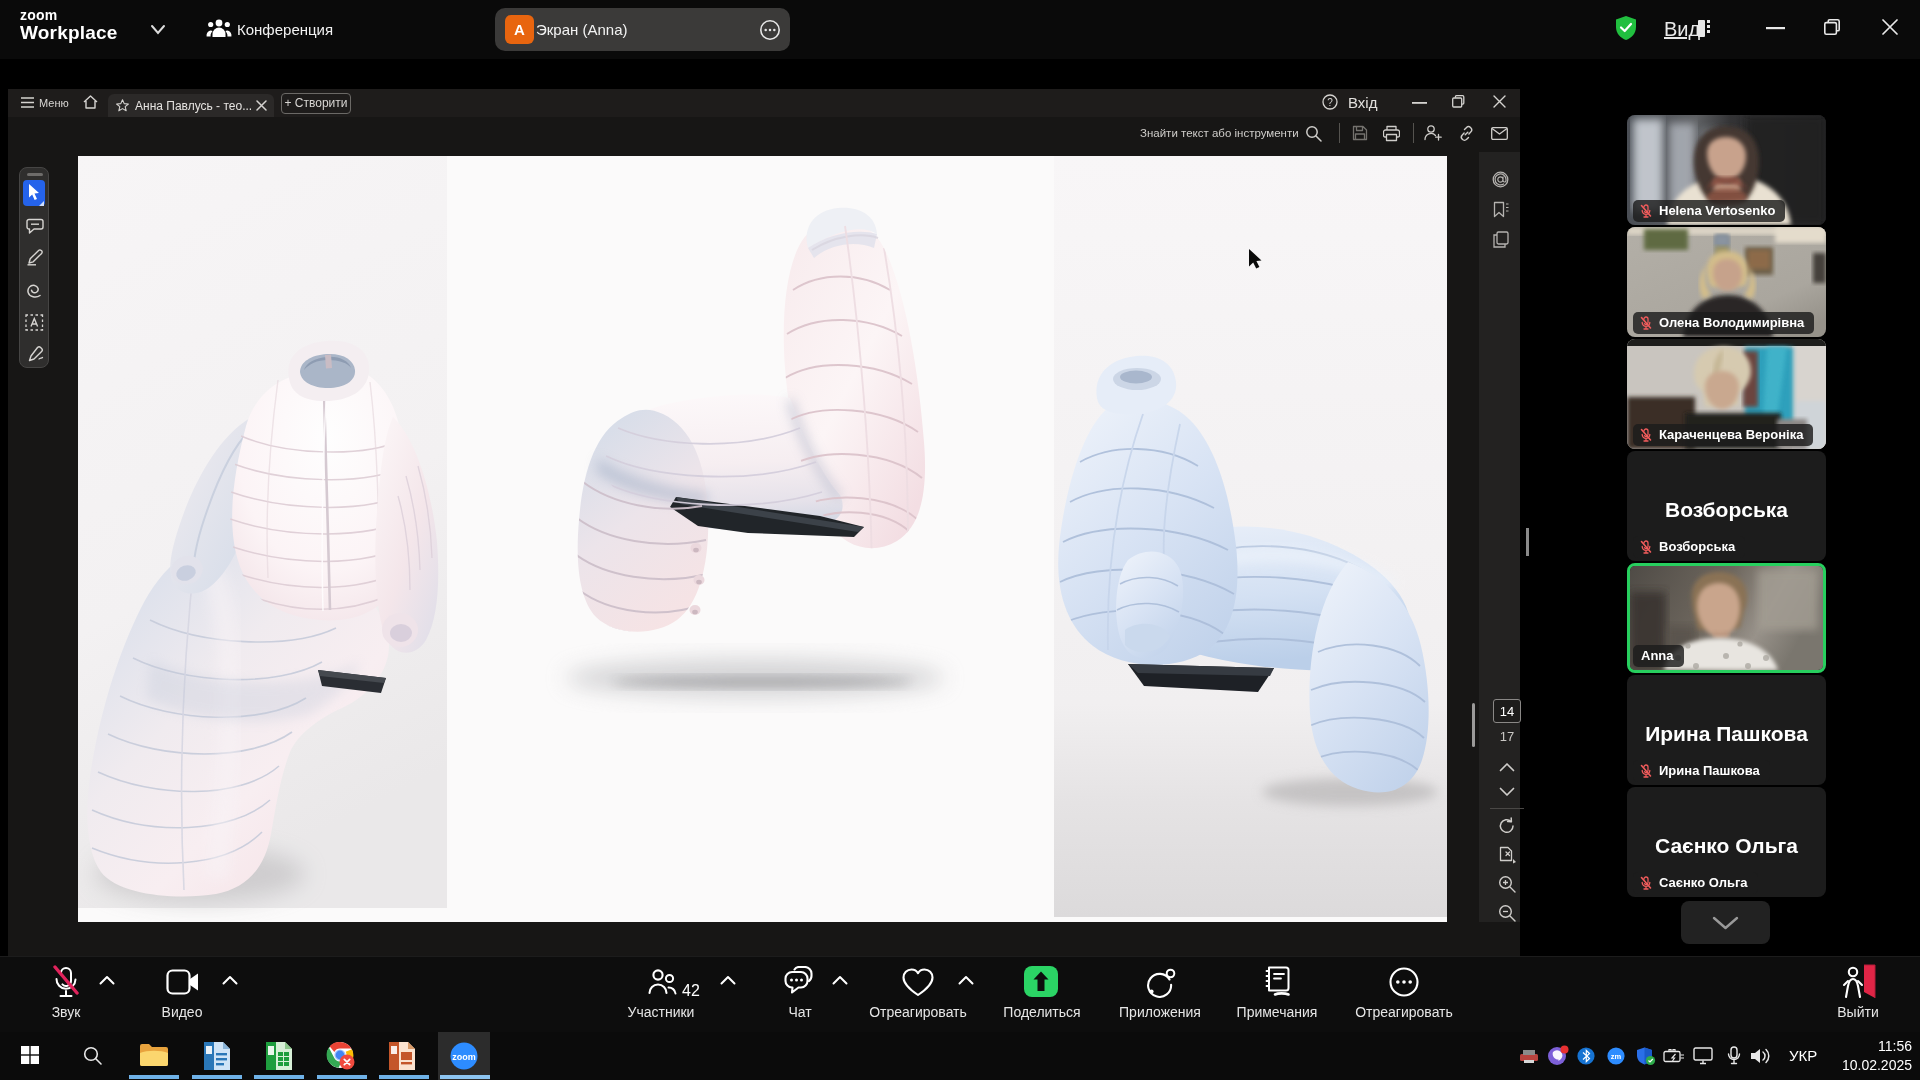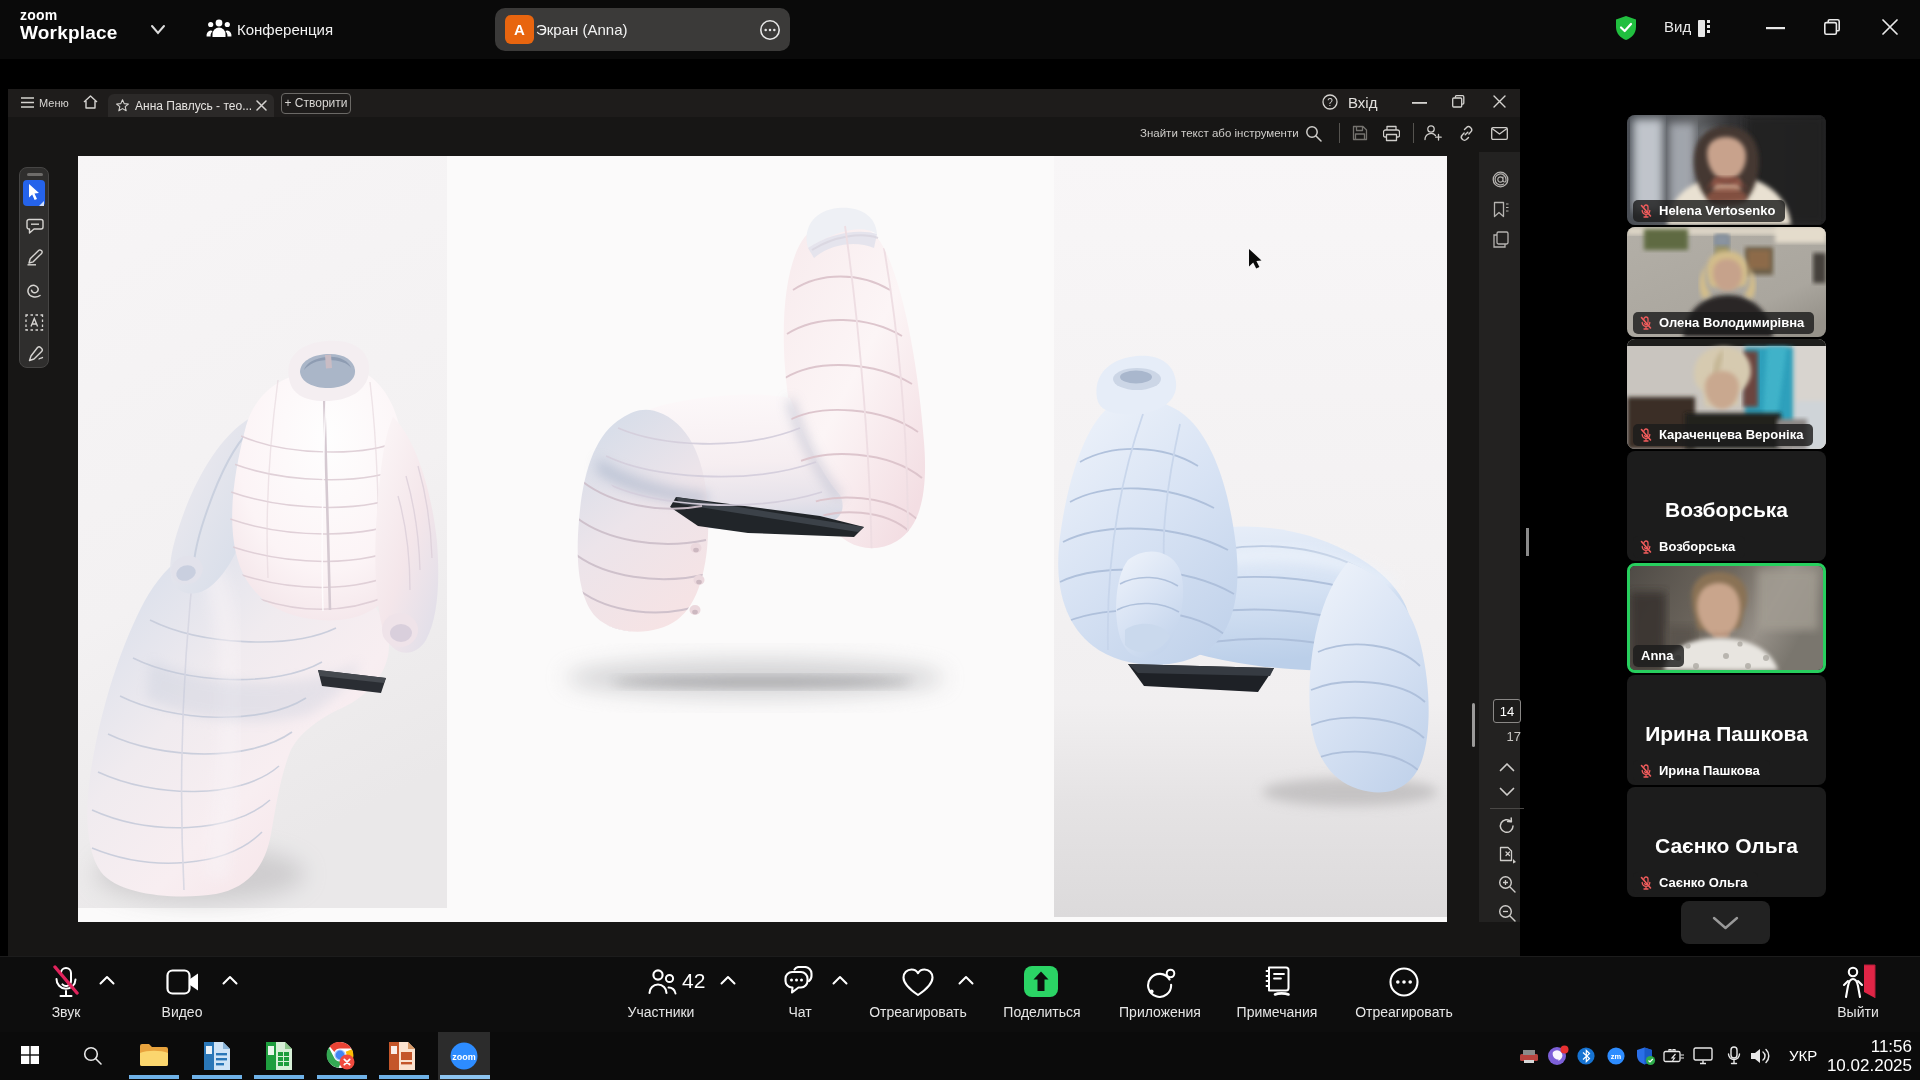--- a/index.html
+++ b/index.html
@@ -8,21 +8,21 @@
   #stage { position:relative; width:1920px; height:1080px; background:#000; }
 
   
   #topbar { left:0; top:0; width:1920px; height:59px; background:#0a0a0a; }
   .zlogo1 { left:20px; top:7px; color:#fff; font-size:14px; font-weight:bold; letter-spacing:.2px;}
   .zlogo2 { left:20px; top:22px; color:#fff; font-size:19px; font-weight:bold; letter-spacing:.2px;}
   .konf { left:237px; top:21px; color:#f2f2f2; font-size:15px; }
   #centerpill { left:495px; top:8px; width:295px; height:43px; background:#3b3a39; border-radius:10px; }
   #apill { left:10px; top:7px; width:29px; height:29px; background:#e8650f; border-radius:6px; color:#fff; font-size:15px; font-weight:bold; text-align:center; line-height:29px; }
   .ptext { left:41px; top:13px; color:#f2f2f2; font-size:15px; }
-  .vid { left:1664px; top:18px; color:#e8e8e8; font-size:15px; }
+  .vid { left:1664px; top:18px; color:#e8e8e8; font-size:20px;text-decoration:underline; }
 
   
   #pdfwin { left:8px; top:89px; width:1512px; height:867px; background:#171615; }
   #titlerow { left:0; top:0; width:1512px; height:28px; background:#1e1c1b; }
   #menurow { left:0; top:28px; width:1512px; height:35px; background:#2b2928; }
   .mtxt { color:#d8d6d3; font-size:11px; top:8px; }
   .menuitem { color:#dbd9d6; font-size:11.5px; top:11px; }
   #tab { left:100px; top:5px; width:166px; height:23px; background:#2b2928; border-radius:6px 6px 0 0; }
   .tabtxt { left:27px; top:5px; color:#e5e3e0; font-size:12px;text-align:center; }
   #createbtn { left:273px; top:4px; width:70px; height:21px; border:1px solid #6b6966; border-radius:4px; color:#d8d6d3; font-size:12px; text-align:center; line-height:19px; }
@@ -210,21 +210,21 @@
     <svg class="abs" style="left:1485px;top:112px" width="16" height="17" viewBox="0 0 16 17">
         <path d="M1.5 1.5 H10.5 V15.5 L6 11.5 L1.5 15.5 Z" stroke="#b5b3b0" stroke-width="1.3" fill="none" stroke-linejoin="round"></path>
         <path d="M13 3 H15.5 M13 6.5 H15.5 M13 10 H15.5" stroke="#b5b3b0" stroke-width="1.2"></path>
       </svg>
     <svg class="abs" style="left:1485px;top:142px" width="16" height="17" viewBox="0 0 16 17">
         <rect x="4" y="1" width="11" height="12" rx="1.4" stroke="#b5b3b0" stroke-width="1.3" fill="none"></rect>
         <path d="M4 4 H1 V16 H12 V13" stroke="#b5b3b0" stroke-width="1.3" fill="none"></path>
       </svg>
 
     <div class="abs" style="left:1485px;top:610px;width:28px;height:24px;border:1px solid #8a8886;border-radius:3px;color:#fff;font-size:13px;text-align:center;line-height:23px;background:#1d1c1b">14</div>
-    <div class="abs" style="left:1485px;top:640px;width:28px;height:18px;color:#c9c7c4;font-size:13px;text-align:right">17</div>
+    <div class="abs" style="left:1485px;top:640px;width:28px;height:18px;color:#c9c7c4;font-size:13px;text-align:center">17</div>
     <svg class="abs" style="left:1491px;top:673px" width="16" height="10" viewBox="0 0 16 10">
         <path d="M1.5 8.5 L8 2 L14.5 8.5" stroke="#cfcdca" stroke-width="1.7" fill="none" stroke-linecap="round" stroke-linejoin="round"></path>
       </svg>
     <svg class="abs" style="left:1491px;top:698px" width="16" height="10" viewBox="0 0 16 10">
         <path d="M1.5 1.5 L8 8 L14.5 1.5" stroke="#cfcdca" stroke-width="1.7" fill="none" stroke-linecap="round" stroke-linejoin="round"></path>
       </svg>
     <div class="abs" style="left:1482px;top:719px;width:34px;height:1px;background:#4a4846"></div>
     <svg class="abs" style="left:1490px;top:728px" width="18" height="18" viewBox="0 0 18 18">
         <path d="M15 9 a6.3 6.3 0 1 1 -2 -4.6" stroke="#cfcdca" stroke-width="1.5" fill="none" stroke-linecap="round"></path>
         <path d="M13.2 1 L13.4 4.8 L9.6 4.6" stroke="#cfcdca" stroke-width="1.5" fill="none" stroke-linecap="round" stroke-linejoin="round"></path>
@@ -747,21 +747,21 @@
         <path d="M1.5 8.5 L8 2 L14.5 8.5" stroke="#fff" stroke-width="2" fill="none" stroke-linecap="round" stroke-linejoin="round"></path>
       </svg>
     <div class="zlab abs" style="left:152px;width:60px">Видео</div>
 
     <svg class="abs" style="left:646px;top:9px" width="32" height="32" viewBox="0 0 32 32">
       <circle cx="12" cy="9" r="4.6" stroke="#fff" stroke-width="2.1" fill="none"></circle>
       <path d="M3.5 27 a8.5 8.5 0 0 1 17 0" stroke="#fff" stroke-width="2.1" fill="none" stroke-linecap="round"></path>
       <circle cx="23.5" cy="12.5" r="3.6" stroke="#fff" stroke-width="2" fill="none"></circle>
       <path d="M22.5 21.5 a6.8 6.8 0 0 1 7 6" stroke="#fff" stroke-width="2" fill="none" stroke-linecap="round"></path>
     </svg>
-    <div class="abs" style="left:682px;top:12px;color:#fff;font-size:21px">42</div>
+    <div class="abs" style="left:682px;top:25px;color:#fff;font-size:16px">42</div>
     <svg class="abs" style="left:720px;top:18px" width="16" height="10" viewBox="0 0 16 10">
         <path d="M1.5 8.5 L8 2 L14.5 8.5" stroke="#fff" stroke-width="2" fill="none" stroke-linecap="round" stroke-linejoin="round"></path>
       </svg>
     <div class="zlab abs" style="left:621px;width:80px">Участники</div>
 
     <svg class="abs" style="left:782px;top:9px" width="32" height="32" viewBox="0 0 32 32">
       <path d="M19 6 H10 a6.5 6.5 0 0 0 -6.5 6.5 V15 a6.5 6.5 0 0 0 6.5 6.5 h0.5 L10 26.5 l6.5 -5 H19 a6.5 6.5 0 0 0 6.5 -6.5 v-2.5 A6.5 6.5 0 0 0 19 6 Z" stroke="#fff" stroke-width="2.1" fill="none" stroke-linejoin="round"></path>
       <path d="M12.5 3.5 a5 5 0 0 1 4.5 -2.5 H23 a6.5 6.5 0 0 1 6.5 6.5 V10 a6.3 6.3 0 0 1 -2.6 5.1" stroke="#fff" stroke-width="2.1" fill="none" stroke-linecap="round"></path>
       <circle cx="9.5" cy="14" r="1.5" fill="#fff"></circle>
         <circle cx="14.5" cy="14" r="1.5" fill="#fff"></circle>
@@ -934,16 +934,16 @@
       </svg>
     <svg class="abs" style="left:1727px;top:14px" width="14" height="20" viewBox="0 0 14 20">
         <rect x="4" y="1" width="6" height="11" rx="3" stroke="#e8e8e8" stroke-width="1.4" fill="none"></rect>
         <path d="M1.5 8 a5.5 5.5 0 0 0 11 0 M7 13.5 V17 M4.5 17.5 H9.5" stroke="#e8e8e8" stroke-width="1.4" fill="none" stroke-linecap="round"></path>
       </svg>
     <svg class="abs" style="left:1749px;top:14px" width="24" height="20" viewBox="0 0 24 20">
         <path d="M2 7 H6 L11 3 V17 L6 13 H2 Z" fill="#e8e8e8"></path>
         <path d="M14 6 a5 5 0 0 1 0 8 M17 3.5 a9 9 0 0 1 0 13" stroke="#e8e8e8" stroke-width="1.5" fill="none" stroke-linecap="round"></path>
       </svg>
     <div class="abs tray" style="left:1789px;top:15px;font-size:15px">УКР</div>
-    <div class="abs" style="left:1790px;top:5px;width:122px;text-align:right;color:#fff;font-size:17px;line-height:19px">11:56<br>10.02.2025</div>
+    <div class="abs" style="left:1790px;top:5px;width:122px;text-align:right;color:#fff;font-size:14px;line-height:19px">11:56<br>10.02.2025</div>
   </div>
 
 </div>
 
 </body></html>

